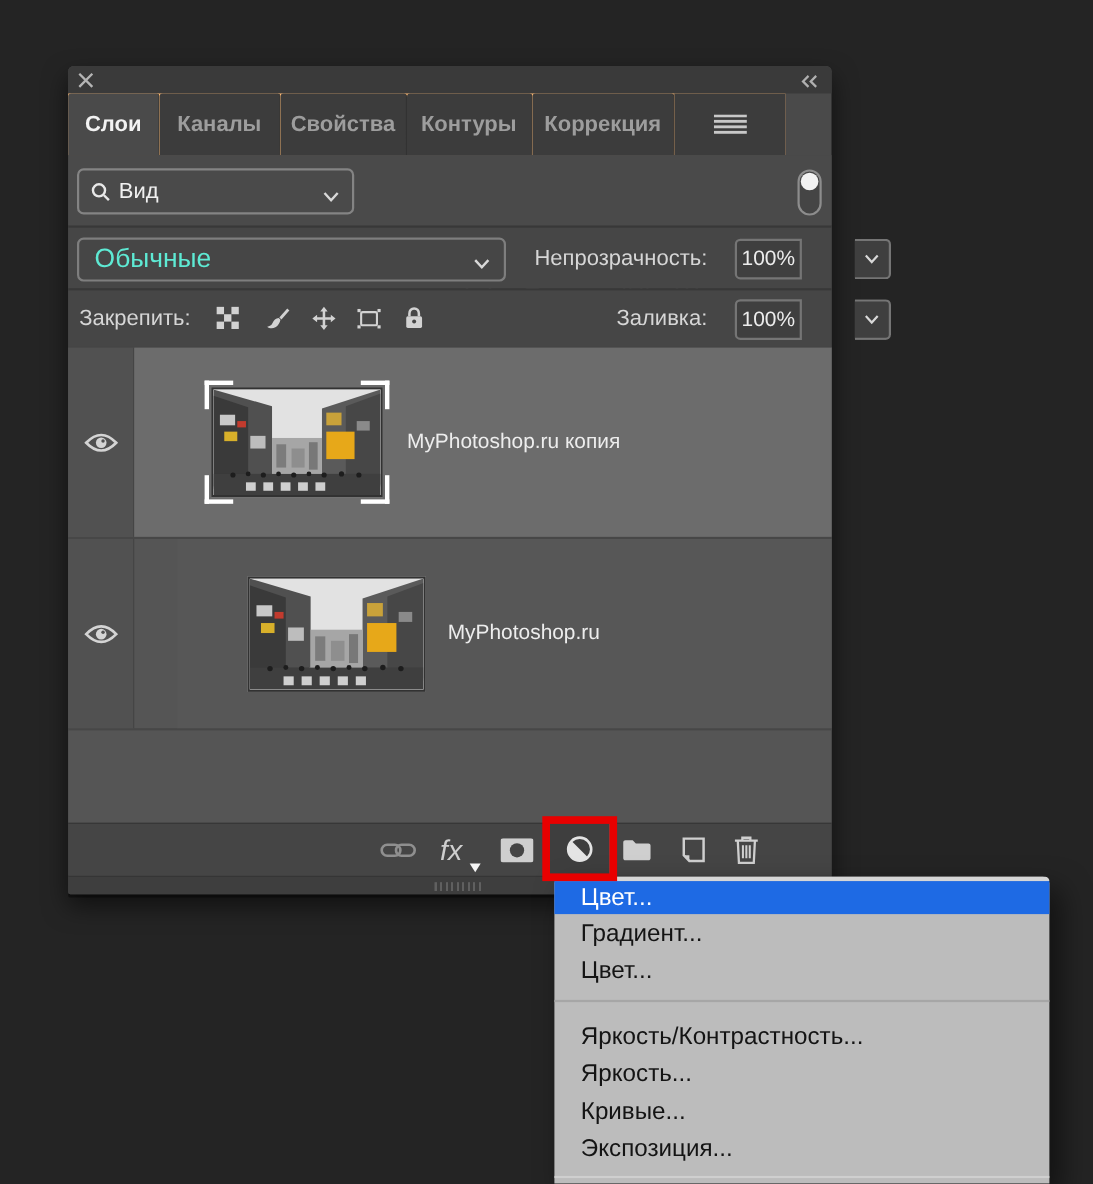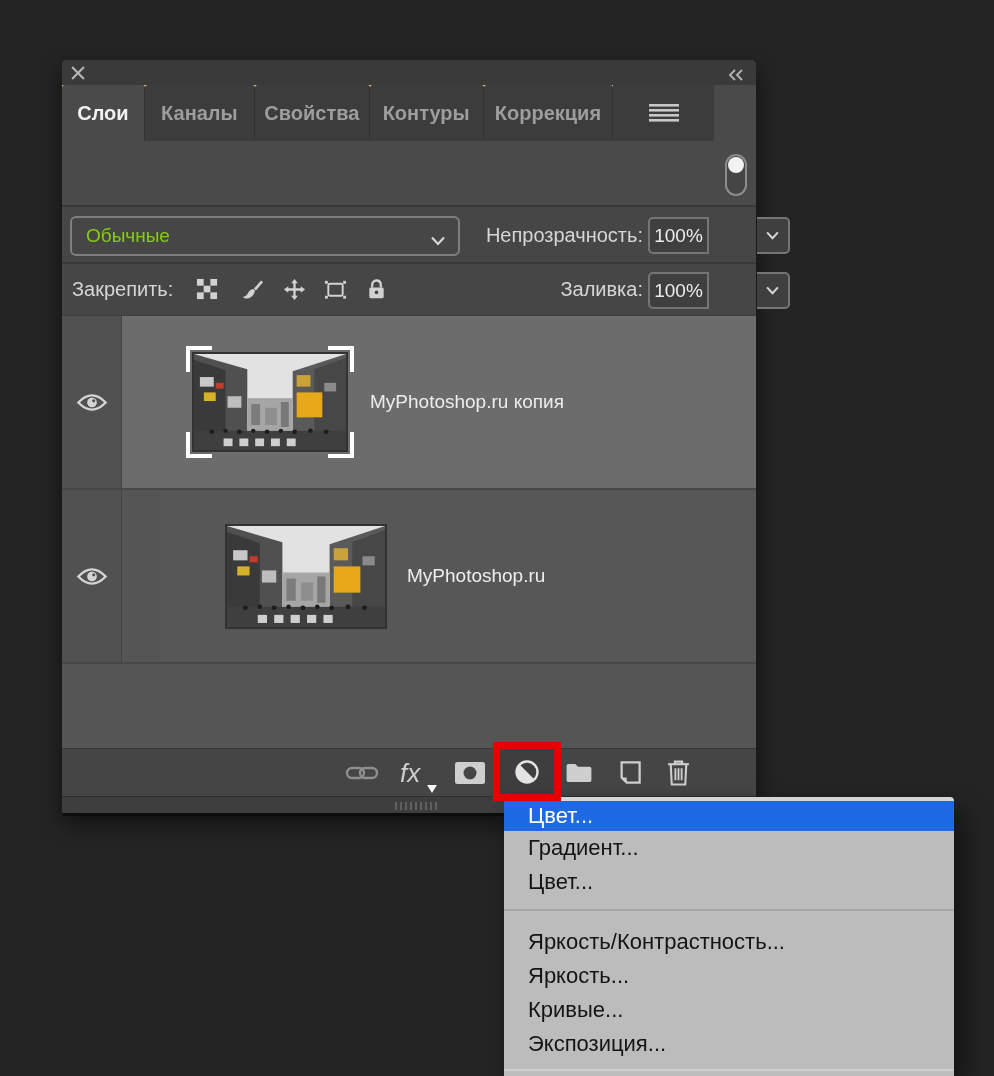--- a/index.html
+++ b/index.html
@@ -50,25 +50,25 @@
     border:2px solid #8d8d8d;border-radius:11px;background:#454545;
   }
   .filter-toggle .ball{position:absolute;left:1px;top:1px;width:16px;height:16px;border-radius:50%;background:#f2f2f2;}
 
   
   .blend-row{position:absolute;left:0;top:145px;width:694px;height:57px;background:#464646;border-top:2px solid #383838;box-sizing:border-box;}
   .combo{
     position:absolute;left:8px;top:9px;width:390px;height:40px;box-sizing:border-box;
     border:2px solid #7e7e7e;border-radius:6px;display:flex;align-items:center;
   }
-  .combo .val{margin-left:14px;color:#84cc16;font-size:19px;}
+  .combo .val{margin-left:14px;color:#5eead4;font-size:24px;}
   .combo .chev{position:absolute;right:12px;top:14px;}
   .rlabel{position:absolute;color:#d6d6d6;font-size:20px;line-height:57px;height:57px;}
   .blend-row .rlabel{right:113px;top:0;}
-  .valgroup{position:absolute;left:586px;top:10px;height:37px;display:flex;gap:48px;}
+  .valgroup{position:absolute;left:606px;top:10px;height:37px;display:flex;gap:48px;}
   .valbox{
     width:61px;height:37px;box-sizing:border-box;background:#3f3f3f;border:2px solid #757575;
     border-radius:5px 0 0 5px;color:#ececec;font-size:19px;display:flex;align-items:center;justify-content:center;
   }
   .valchev{
     width:33px;height:37px;box-sizing:border-box;background:#3f3f3f;border:2px solid #757575;border-left:none;
     border-radius:0 5px 5px 0;display:flex;align-items:center;justify-content:center;
   }
   .lock-row{position:absolute;left:0;top:202px;width:694px;height:53px;background:#464646;border-top:2px solid #383838;box-sizing:border-box;}
   .lock-row .rlabel{left:10px;top:0;line-height:51px;height:51px;}
@@ -186,20 +186,34 @@
       <svg width="30" height="18" viewBox="0 0 30 18" fill="#c8c8c8">
           <rect y="0" width="30" height="2.6"></rect>
           <rect y="5" width="30" height="2.6"></rect>
           <rect y="10" width="30" height="2.6"></rect>
           <rect y="15" width="30" height="2.6"></rect>
         </svg>
     </div>
   </div>
 
   <div class="filter-row">
+    <div class="search-combo">
+      <span class="mag">
+        <svg width="19" height="19" viewBox="0 0 19 19" fill="none" stroke="#e8e8e8" stroke-width="2.2">
+            <circle cx="8" cy="8" r="5.5"></circle>
+            <path d="M12.5 12.5 L17 17"></path>
+          </svg>
+      </span>
+      <span class="val">Вид</span>
+      <span class="chev">
+        <svg width="16" height="10" viewBox="0 0 16 10" fill="none" stroke="#d8d8d8" stroke-width="2.2">
+            <path d="M2 1.5 L8 8 L14 1.5"></path>
+          </svg>
+      </span>
+    </div>
 
     <div class="ficon" style="left:360px;">
       <svg width="24" height="24" viewBox="0 0 24 24">
           <rect x="1.5" y="1.5" width="21" height="21" rx="2.5" fill="none" stroke="#d6d6d6" stroke-width="2"></rect>
           <path d="M4 18.5 L9.5 10 L13 14.5 L15.5 11.5 L20 18.5 Z" fill="#d6d6d6"></path>
         </svg>
     </div>
     <div class="ficon" style="left:409px;">
       <svg width="24" height="24" viewBox="0 0 24 24">
           <circle cx="12" cy="12" r="9" fill="none" stroke="#d6d6d6" stroke-width="2"></circle>

